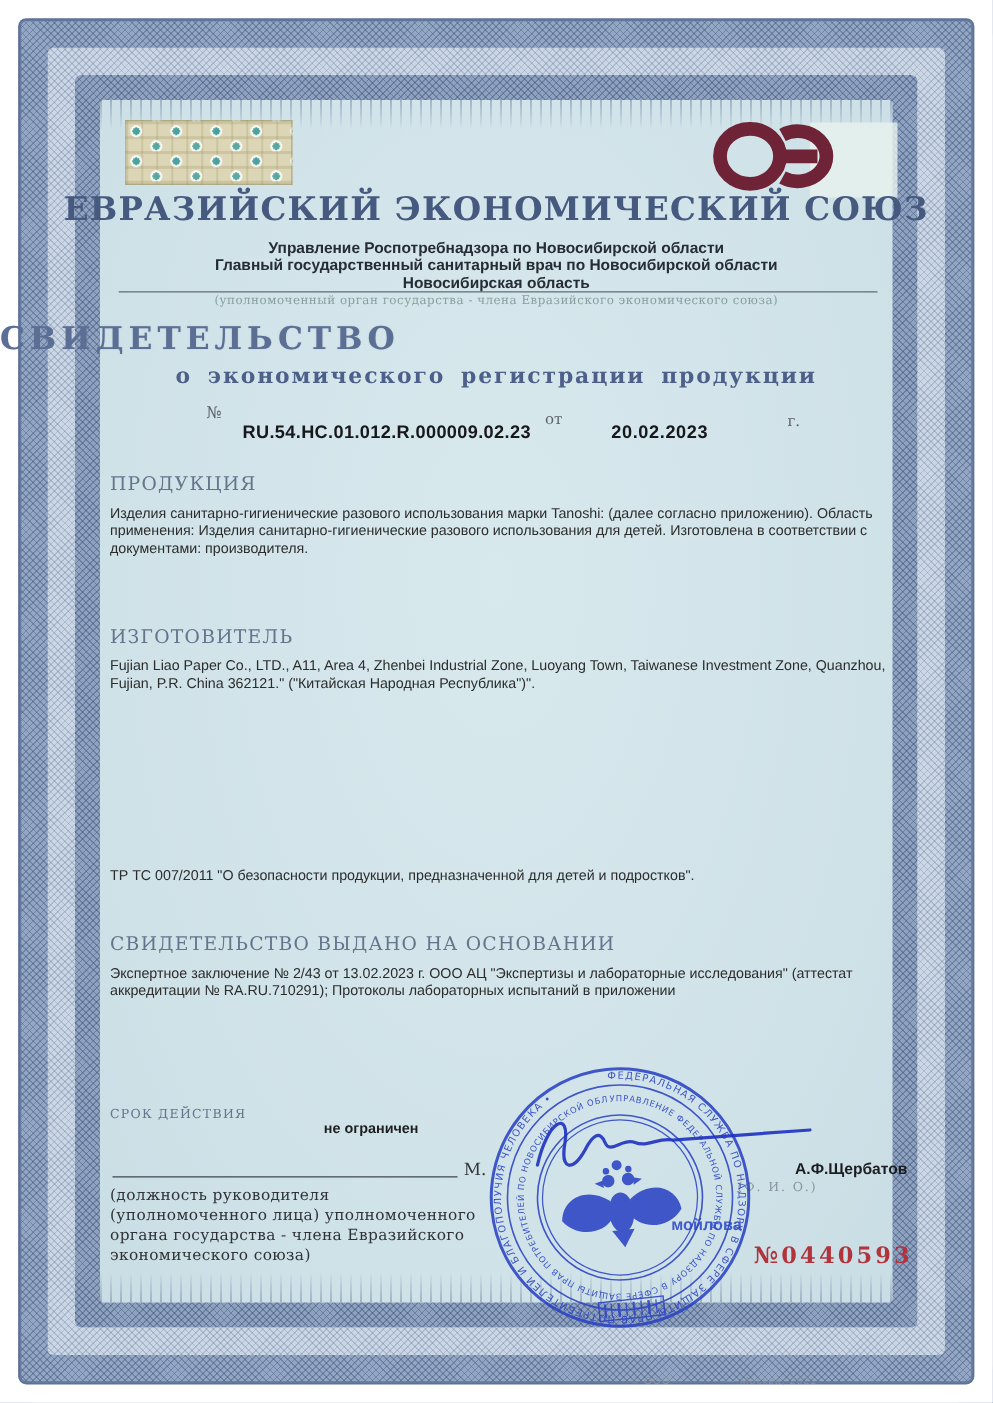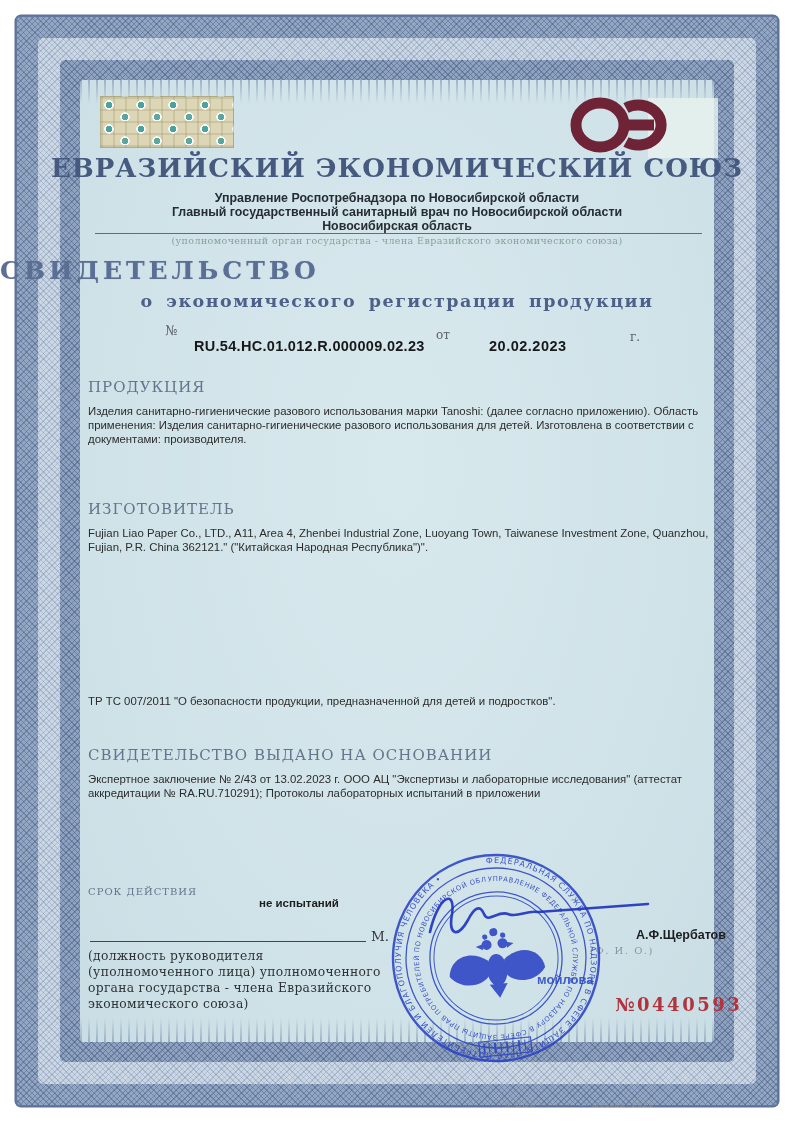--- a/index.html
+++ b/index.html
@@ -114,21 +114,21 @@
 
   
   .stamp{position:absolute;left:384px;top:846px;width:224px;height:224px;opacity:.88;transform:rotate(-6deg);}
   .signature{position:absolute;left:412px;top:880px;width:250px;height:72px;}
   .stamp-overlay-text{position:absolute;left:537px;top:972px;font-size:13px;color:#2945c5;font-weight:bold;opacity:.85;}
 
   
   .serial{
     position:absolute;left:603px;top:994px;
     font-family:"DejaVu Serif","Liberation Serif",serif;font-weight:bold;
-    font-size:18px;letter-spacing:2.5px;color:#b1343c;margin-left:12px;
+    font-size:18px;letter-spacing:2.5px;color:#b1343c;
   }
   .imprint{
     position:absolute;left:505px;top:1100px;font-size:8px;color:#8f959c;
     letter-spacing:1px;filter:blur(.5px);opacity:.85;
   }
 </style>
 </head>
 <body>
 
 <div class="page">
@@ -173,21 +173,21 @@
   </div>
   <div class="sec sec-compliance">
     <div class="sec-b">ТР ТС 007/2011 "О безопасности продукции, предназначенной для детей и подростков".</div>
   </div>
   <div class="sec sec-basis">
     <div class="sec-h">СВИДЕТЕЛЬСТВО ВЫДАНО НА ОСНОВАНИИ</div>
     <div class="sec-b">Экспертное заключение № 2/43 от 13.02.2023 г. ООО АЦ "Экспертизы и лабораторные исследования" (аттестат аккредитации № RA.RU.710291); Протоколы лабораторных испытаний в приложении</div>
   </div>
 
   <div class="validity-h">СРОК ДЕЙСТВИЯ</div>
-  <div class="validity-v">не испытаний</div>
+  <div class="validity-v">не ограничен</div>
   <div class="sig-rule"></div>
   <div class="seal-mark">М.</div>
   <div class="signatory">А.Ф.Щербатов</div>
   <div class="fio-caption">(Ф. И. О.)</div>
   <div class="position-caption">(должность руководителя (уполномоченного лица) уполномоченного органа государства - члена Евразийского экономического союза)</div>
 
   <svg class="stamp" viewBox="0 0 224 224">
     <defs>
       <path id="ring-outer" d="M 112,17 A 95,95 0 1 1 111.9,17"></path>
       <path id="ring-inner" d="M 112,35 A 77,77 0 1 1 111.9,35"></path>

